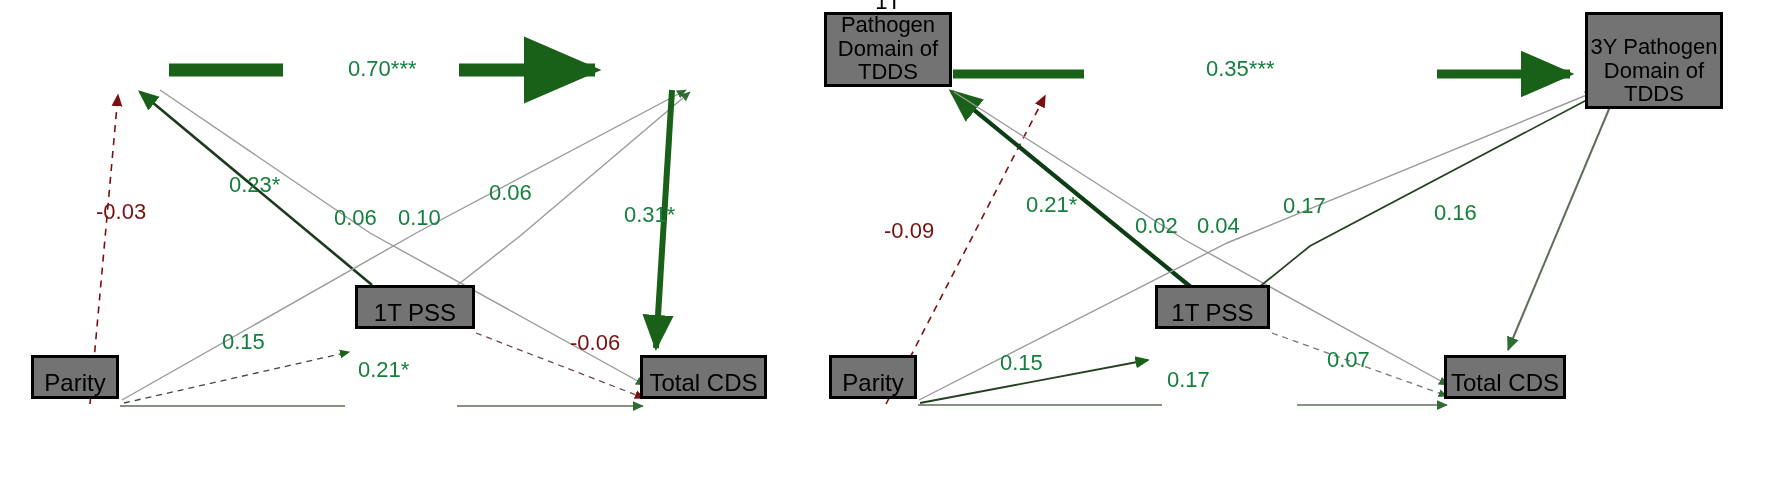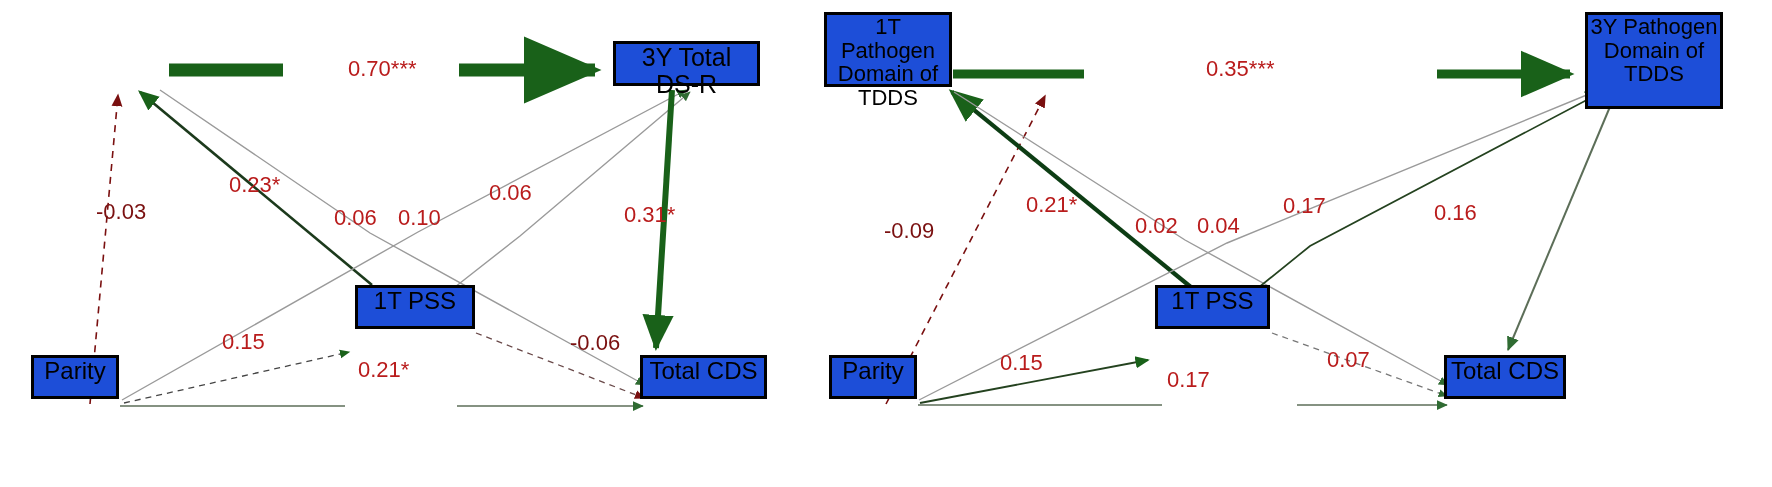--- a/index.html
+++ b/index.html
@@ -24,42 +24,42 @@
     position: absolute;
     top: 0;
     left: 0;
     width: 1772px;
     height: 487px;
   }
   .node-box {
     position: absolute;
     box-sizing: border-box;
     border: 3px solid #000000;
-    background: #1d4ed8;
+    background: #737373;
     display: flex;
-    align-items: flex-start;
+    align-items: flex-end;
     justify-content: center;
     text-align: center;
     color: #000000;
     font-family: "Liberation Sans", sans-serif;
     line-height: 1.07;
     z-index: 5;
   }
   .node-label {
     display: block;
     white-space: pre-line;
     padding: 0 2px;
   }
   .edge-label {
     position: absolute;
     font-family: "Liberation Sans", sans-serif;
     font-size: 22px;
     white-space: nowrap;
     z-index: 6;
-    color: #b91c1c;
+    color: #15803d;
   }
   .edge-label.neg {
     color: #7a1010;
   }
 </style>
 </head>
 <body>
 
 <div id="diagram-root">
 
@@ -172,23 +172,20 @@
     <g>
       <line x1="1297" y1="405" x2="1447" y2="405" stroke="#5c6e58" stroke-width="1.6" marker-end="url(#ah-olive)"></line>
     </g>
 
     <g>
       <line x1="1272" y1="333" x2="1447" y2="396" stroke="#777777" stroke-width="1.3" stroke-dasharray="6,5" marker-end="url(#ah-gray)"></line>
     </g>
   </svg>
 
 
-  <div class="node-box" style="left:613px; top:41px; width:147px; height:45px; font-size:25px;">
-    <span class="node-label">3Y Total DS-R</span>
-  </div>
 
   <div class="node-box" style="left:355px; top:285px; width:120px; height:44px; font-size:24px;">
     <span class="node-label">1T PSS</span>
   </div>
 
   <div class="node-box" style="left:31px; top:355px; width:88px; height:44px; font-size:24px;">
     <span class="node-label">Parity</span>
   </div>
 
   <div class="node-box" style="left:640px; top:355px; width:127px; height:44px; font-size:24px;">

